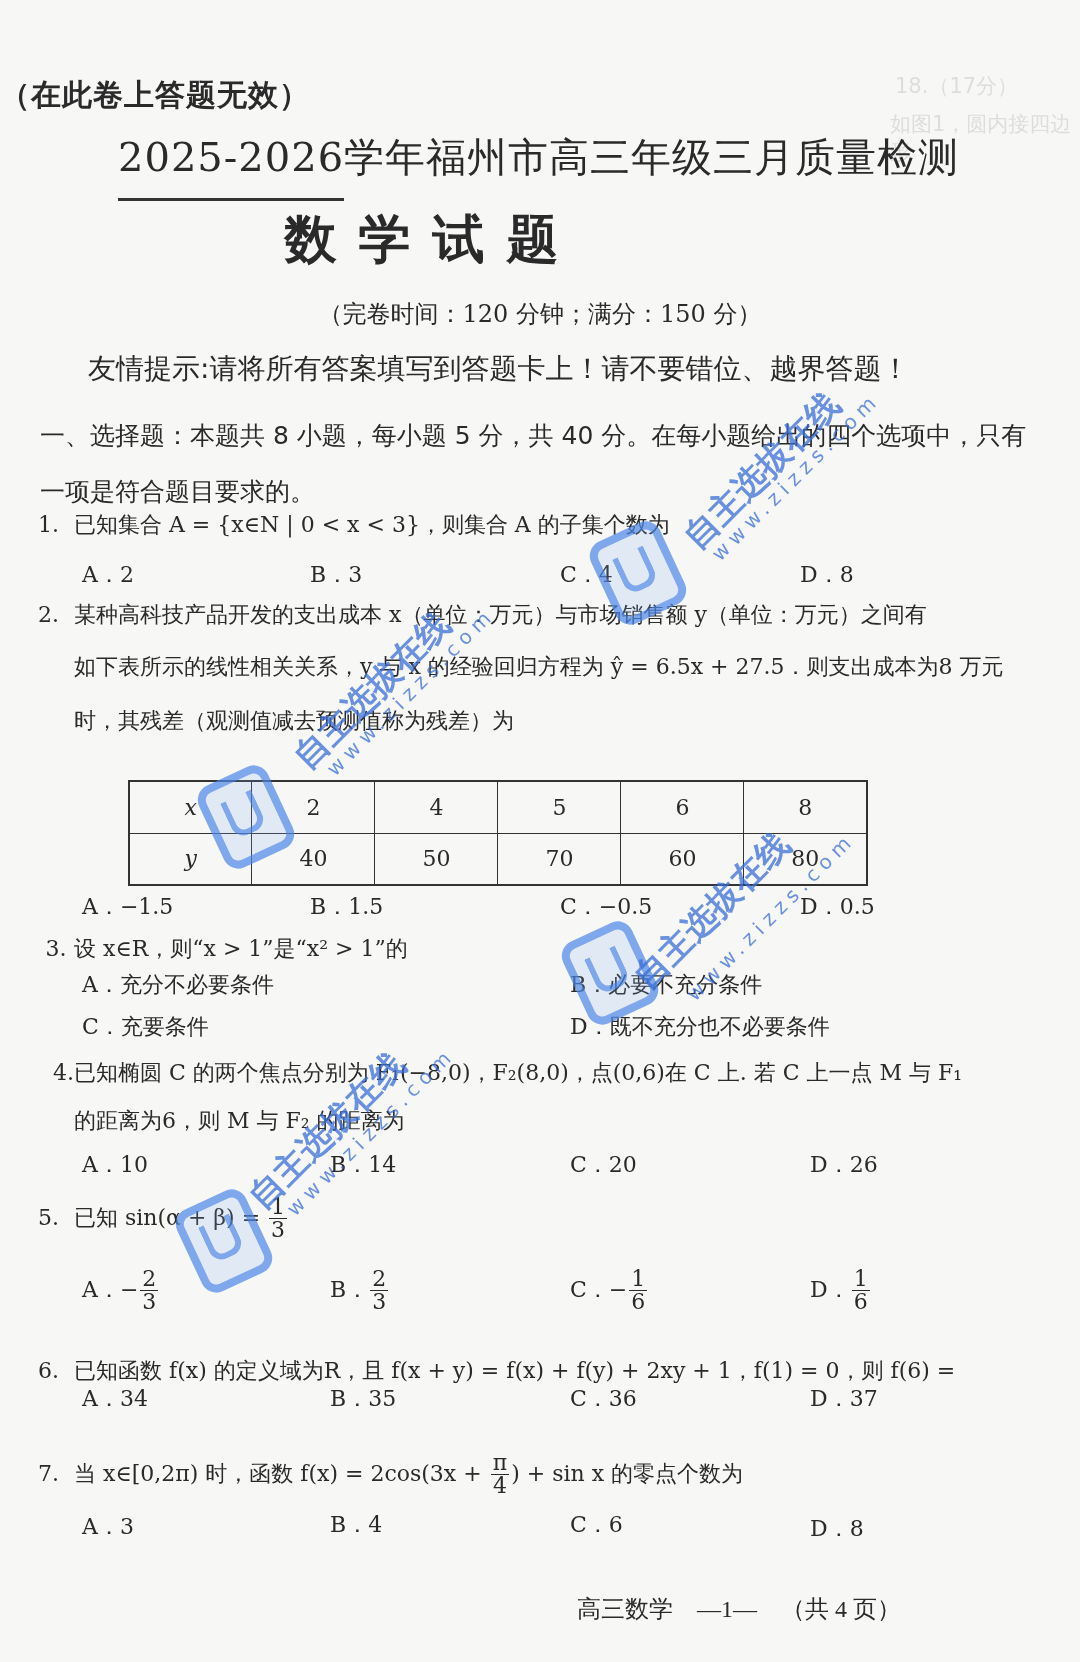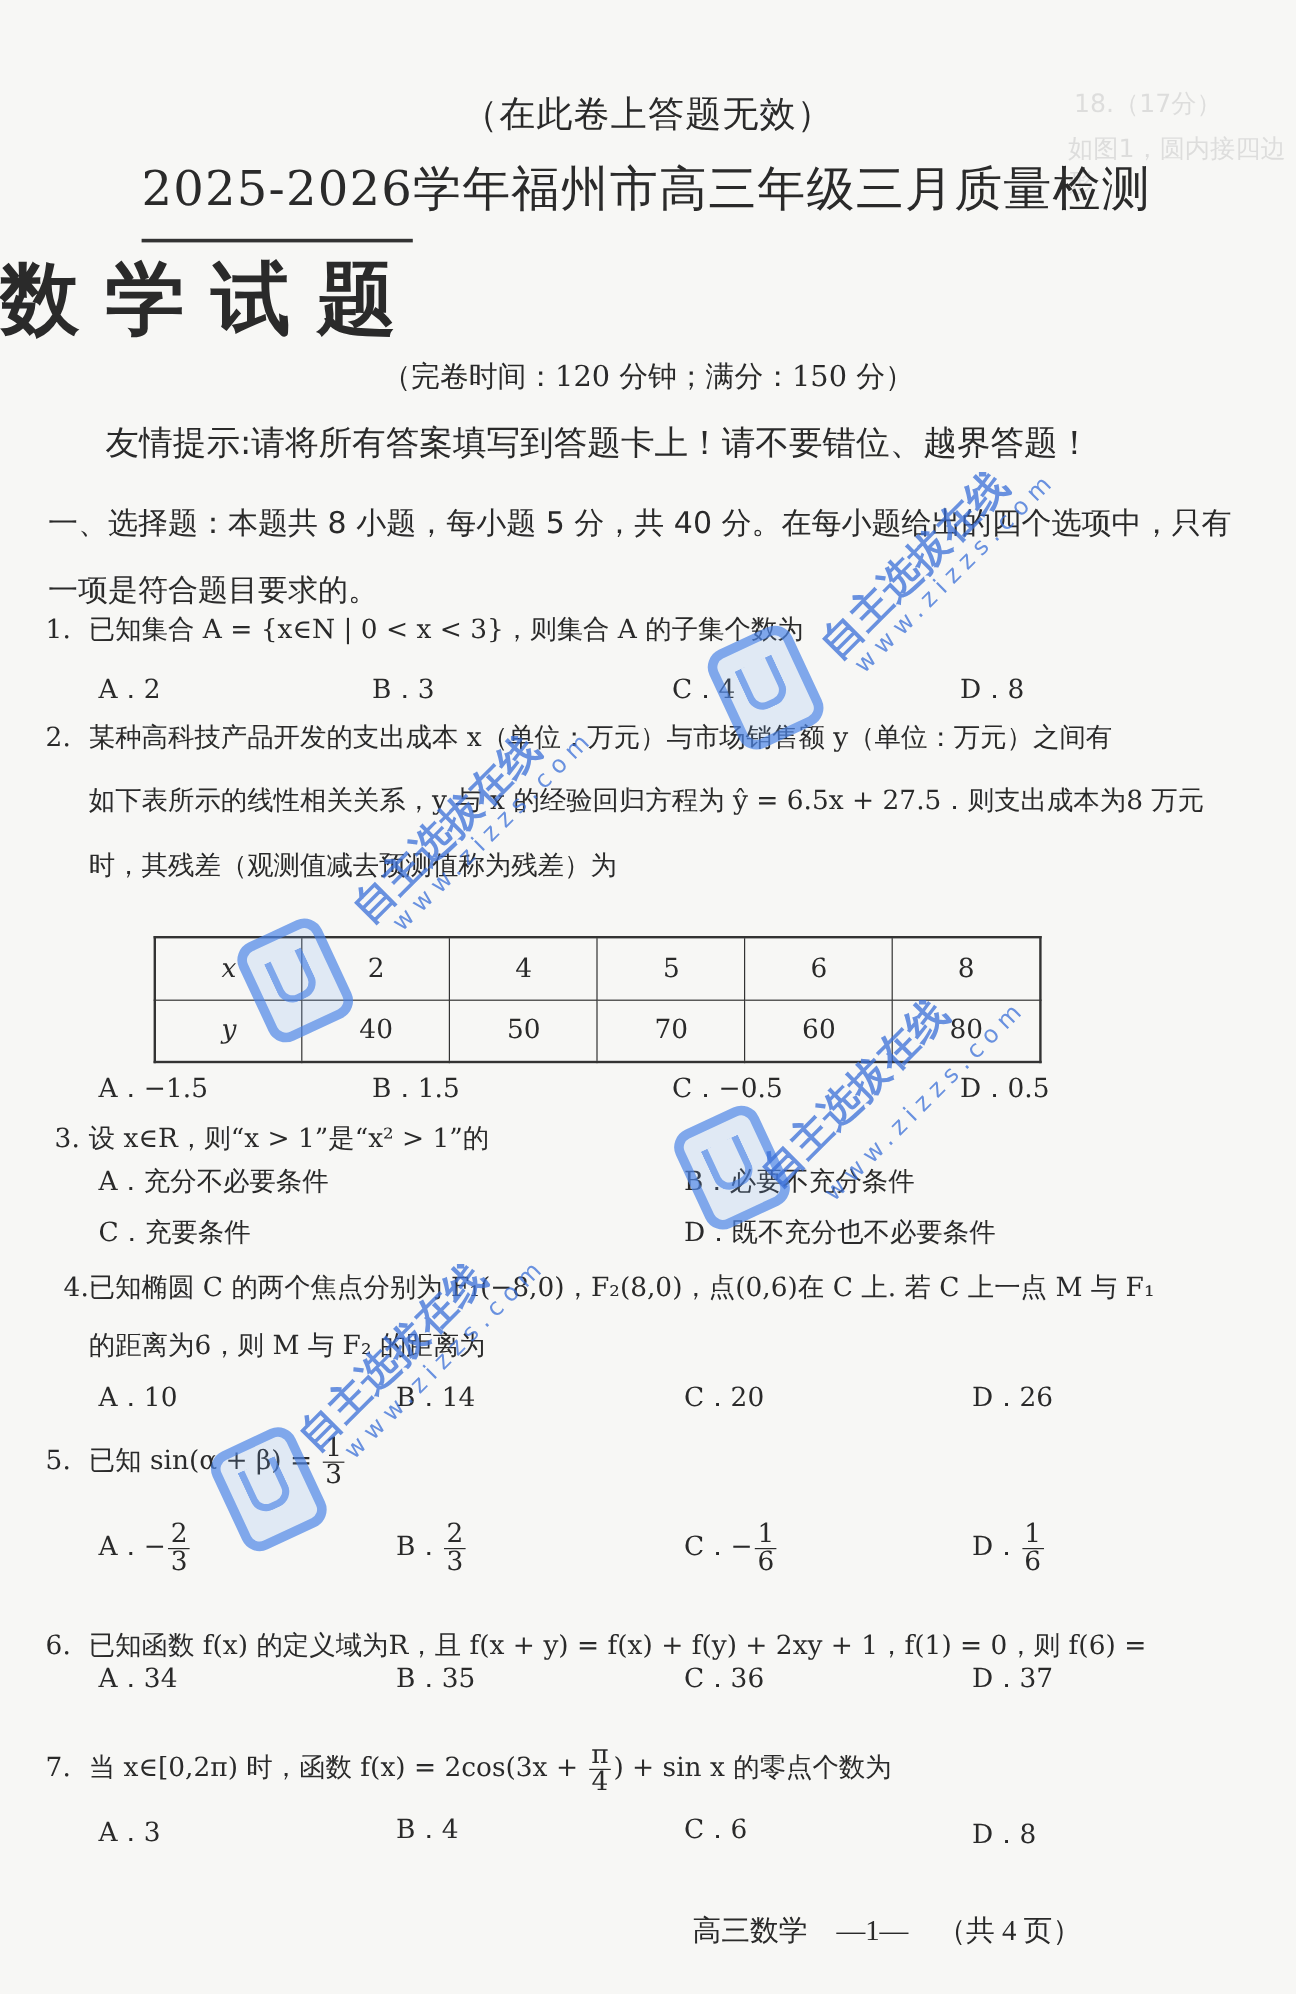--- a/index.html
+++ b/index.html
@@ -4,24 +4,24 @@
   <style>
     html, body { margin: 0; padding: 0; }
     body {
       width: 1080px; height: 1662px; position: relative; overflow: hidden;
       background: #f7f7f5;
       font-family: "DejaVu Serif", "Liberation Serif", serif;
       color: #2a2a2a;
     }
     .abs { position: absolute; }
     .ghost { color: #c9c9c9; opacity: .55; font-size: 21px; position: absolute; font-family: "DejaVu Sans", sans-serif; }
-    .notice { left: 0; width: 1080px; top: 75px; text-align: center; font-size: 30px; font-weight: 400; letter-spacing: 1px; }
+    .notice { left: 0; width: 1080px; top: 75px; text-align: left; font-size: 30px; font-weight: 700; letter-spacing: 1px; }
     .exam-title { left: 118px; top: 130px; font-size: 40px; letter-spacing: 1px; white-space: nowrap; }
     .exam-title .year { border-bottom: 3px solid #333; padding-bottom: 18px; }
-    .subject { left: 0; width: 865px; top: 205px; font-size: 66px; font-weight: bold; letter-spacing: 22px; font-family: "DejaVu Sans", sans-serif; }
+    .subject { left: 0; width: 865px; top: 205px; text-align: center; font-size: 52px; font-weight: bold; letter-spacing: 22px; font-family: "DejaVu Sans", sans-serif; }
     .exam-info { left: 0; width: 1080px; top: 298px; text-align: center; font-size: 24px; }
     .tip { left: 88px; top: 350px; font-size: 28px; font-family: "DejaVu Sans", sans-serif; white-space: nowrap; }
     .section-head { left: 40px; top: 408px; font-size: 25px; font-family: "DejaVu Sans", sans-serif; line-height: 56px; width: 1010px; }
     .q { position: absolute; left: 38px; font-size: 22px; white-space: nowrap; }
     .q .num { display: inline-block; width: 36px; }
     .q-cont { position: absolute; left: 74px; font-size: 22px; white-space: nowrap; }
     .opt { position: absolute; font-size: 22px; white-space: nowrap; }
     .frac { display: inline-block; vertical-align: middle; text-align: center; line-height: 1; margin: 0 2px; }
     .frac span { display: block; }
     .frac .n { border-bottom: 1px solid #2a2a2a; padding: 0 2px; }

